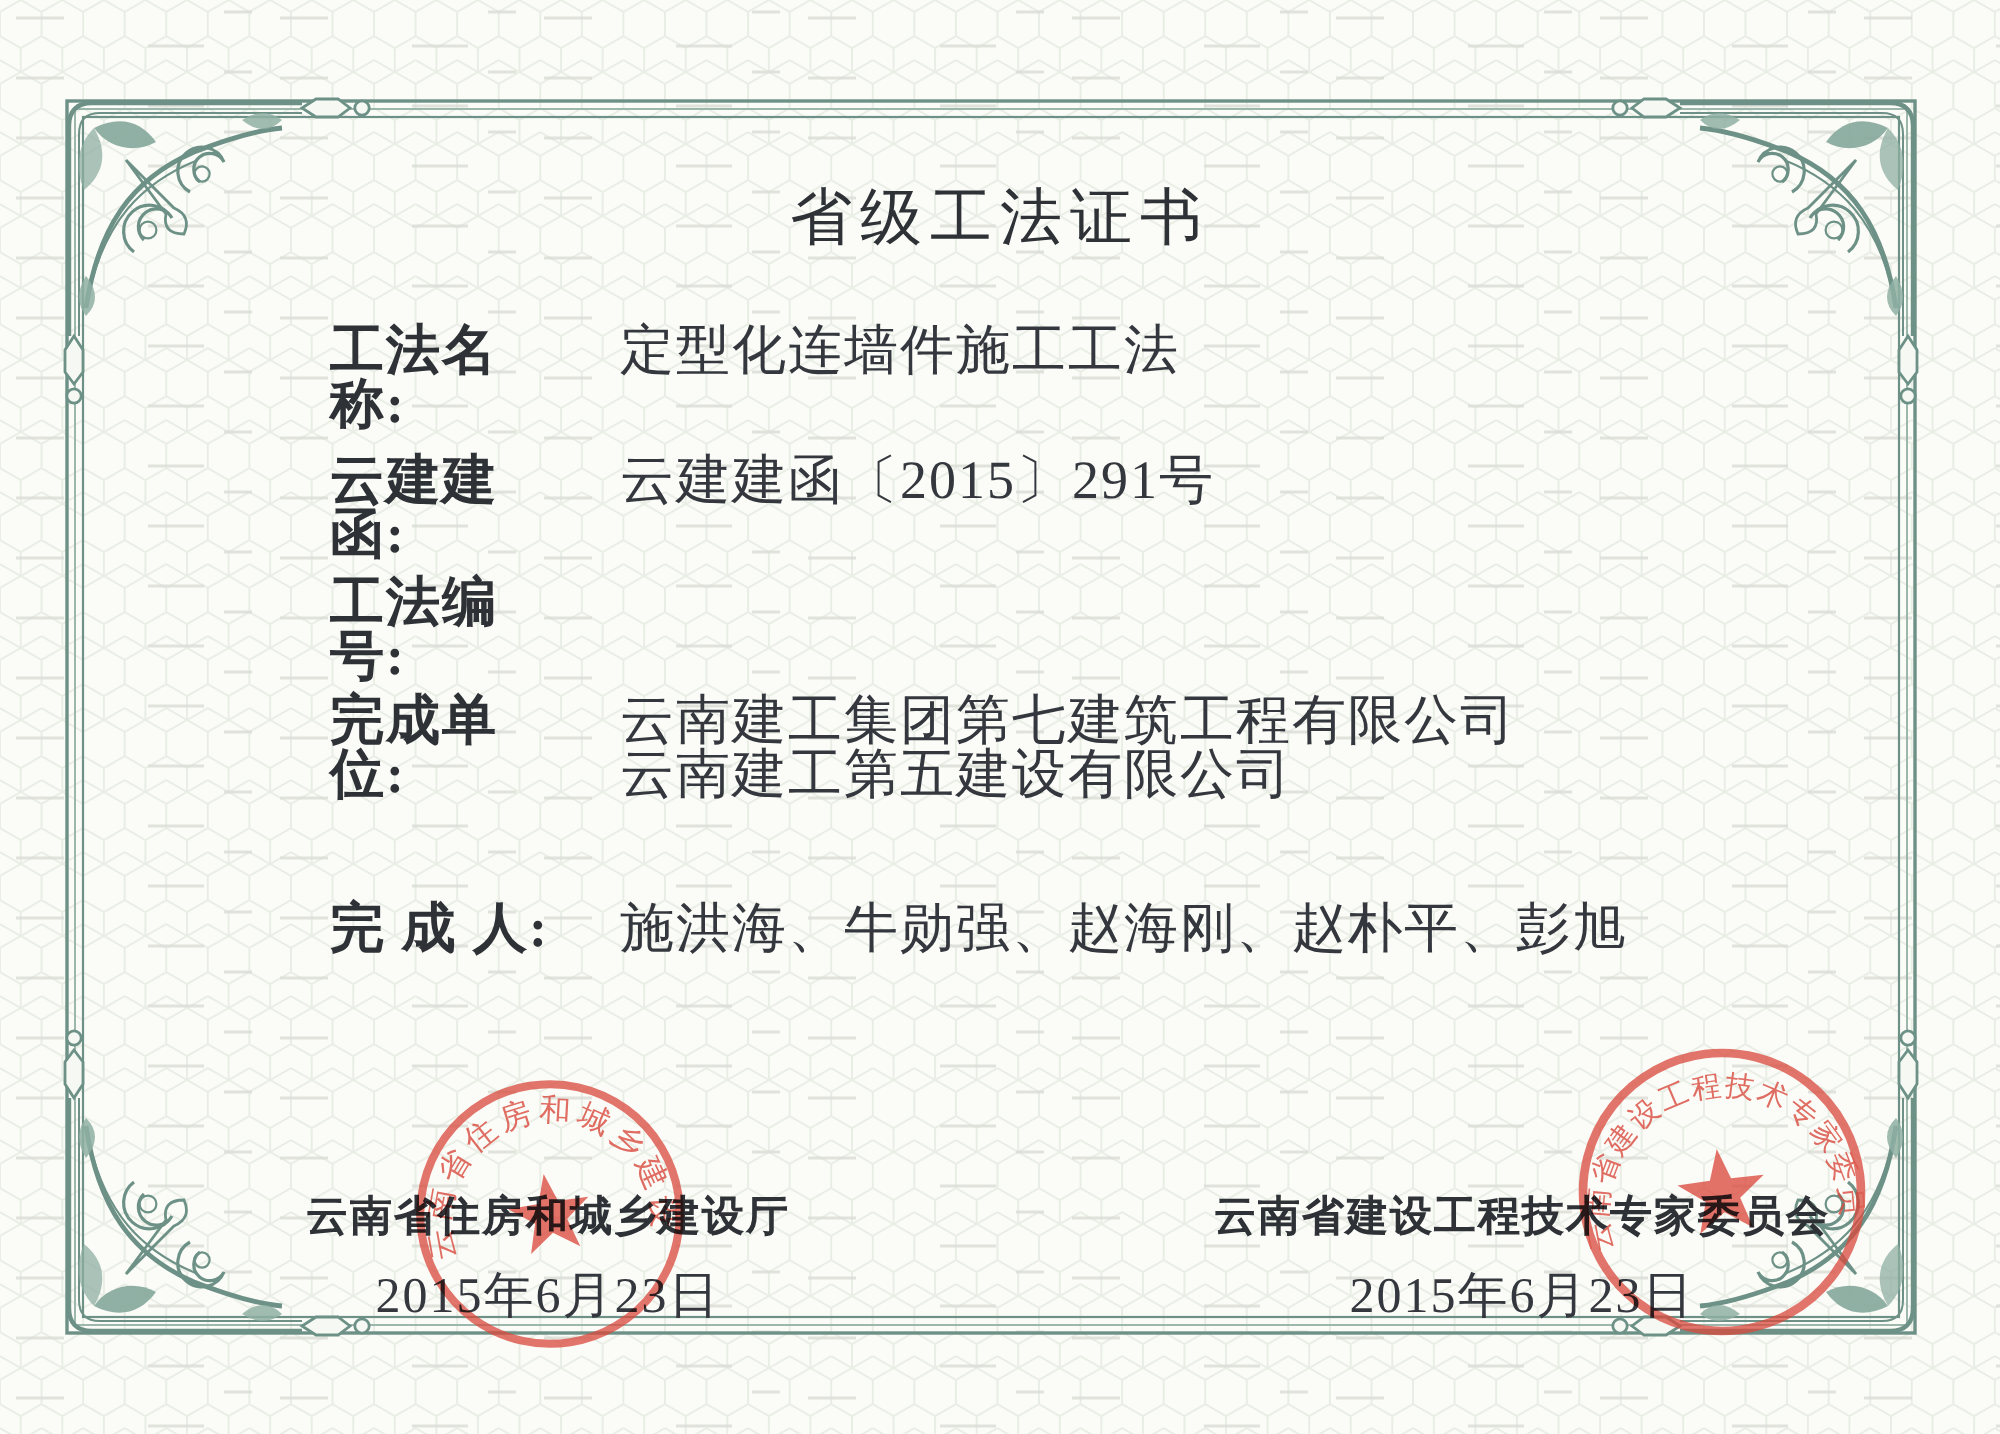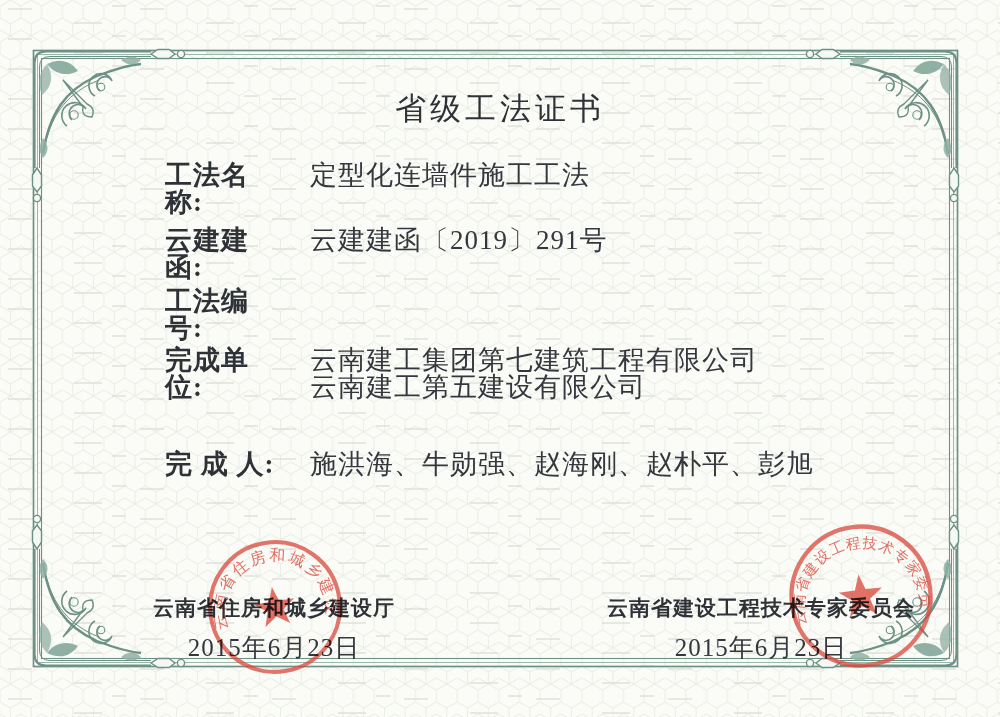--- a/index.html
+++ b/index.html
@@ -95,21 +95,21 @@
 
     <div class="title">省级工法证书</div>
 
     <div class="field-row row-1">
       <span class="lbl">工法名称:</span>
       <span class="val">定型化连墙件施工工法</span>
     </div>
 
     <div class="field-row row-2">
       <span class="lbl">云建建函:</span>
-      <span class="val">云建建函〔2019〕291号</span>
+      <span class="val">云建建函〔2015〕291号</span>
     </div>
 
     <div class="field-row row-3">
       <span class="lbl">工法编号:</span>
     </div>
 
     <div class="field-row row-5">
       <span class="lbl">完 成 人:</span>
       <span class="val">施洪海、牛勋强、赵海刚、赵朴平、彭旭</span>
     </div>

